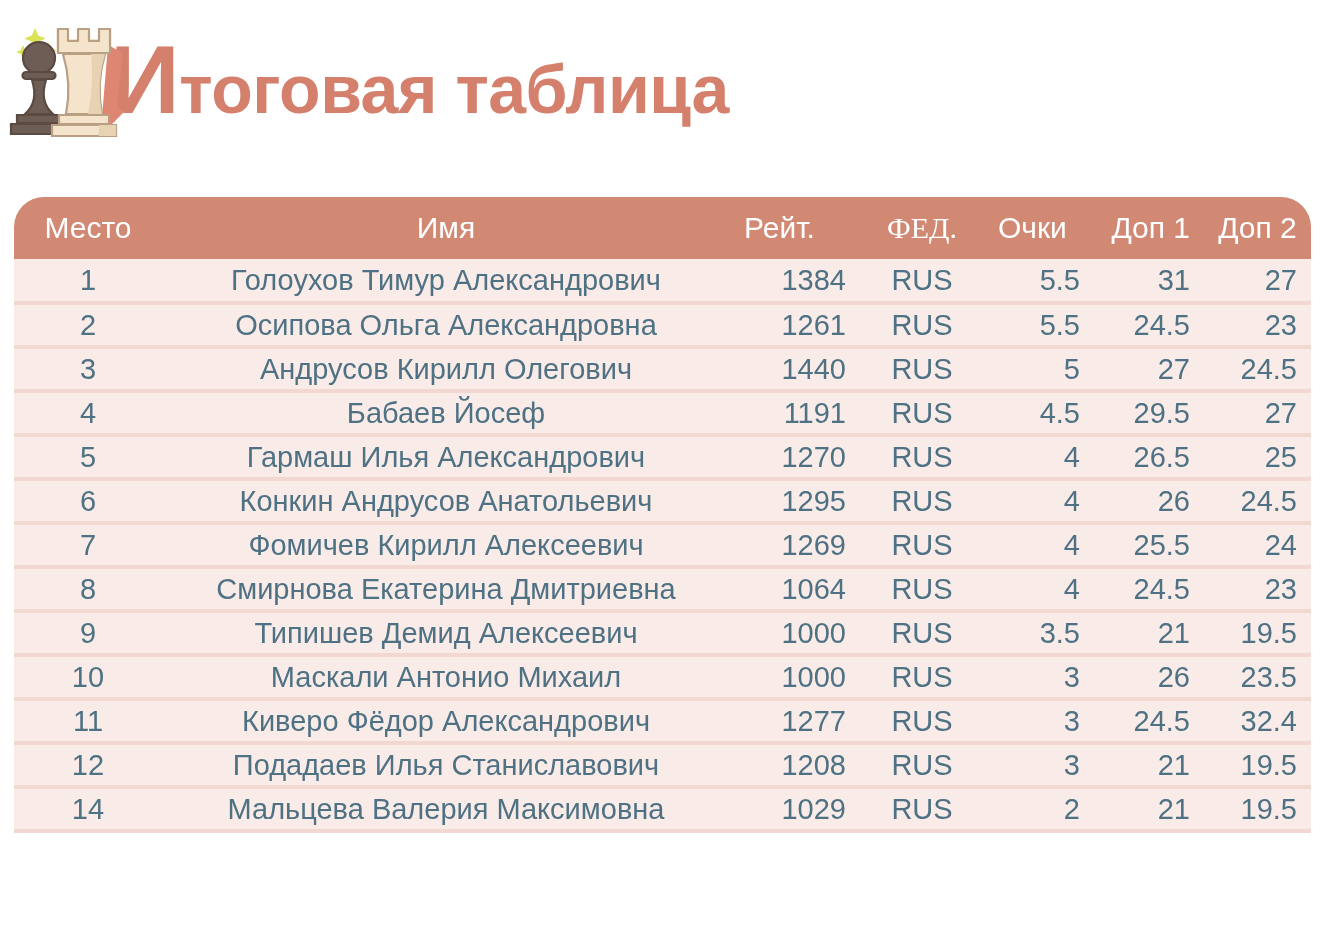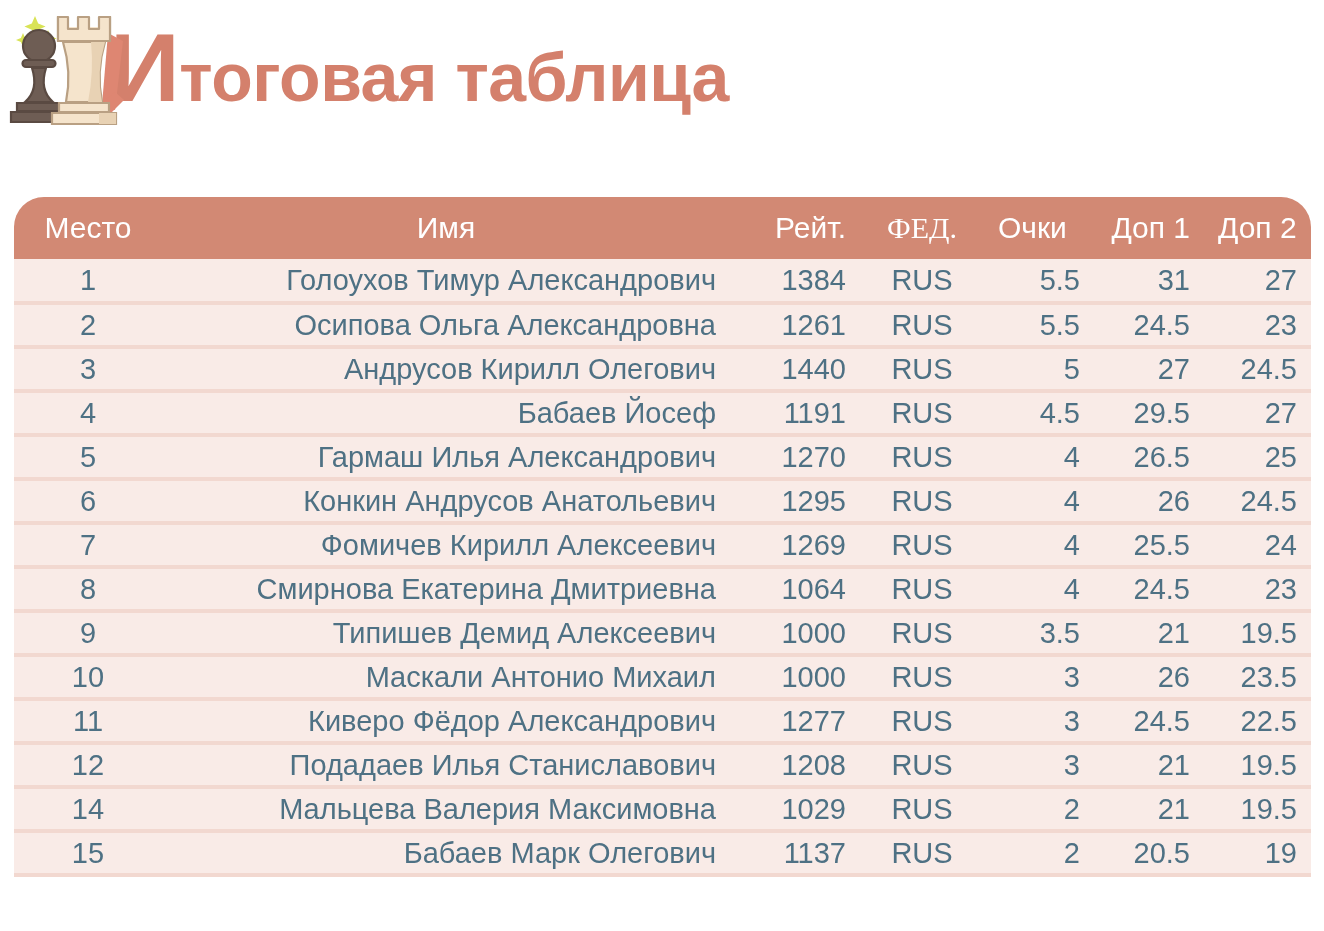--- a/index.html
+++ b/index.html
@@ -17,21 +17,21 @@
     position: relative;
     width: 1324px;
     height: 931px;
     background: #ffffff;
   }
 
   
   .title-block {
     position: absolute;
     left: 0;
-    top: 0;
+    top: 12px;
     height: 140px;
     display: flex;
     align-items: center;
   }
 
   .logo {
     width: 132px;
     height: 128px;
     flex: 0 0 132px;
     position: relative;
@@ -93,33 +93,33 @@
     height: 44px;
     padding: 0 14px;
     vertical-align: middle;
     border-bottom: 4px solid #F2D8D0;
     white-space: nowrap;
     overflow: hidden;
   }
 
   
   .c-place  { width: 148px;  text-align: center; }
-  .c-name   { width: 568px;  text-align: right; }
+  .c-name   { width: 568px;  text-align: center; }
   .c-rating { width: 130px;  text-align: right; }
   .c-fed    { width: 124px;  text-align: center; }
   .c-pts    { width: 110px;  text-align: right; }
   .c-tb1    { width: 110px;  text-align: right; }
   .c-tb2    { width: 107px;  text-align: right; }
 
   thead th.c-name   { text-align: center; }
-  thead th.c-rating { text-align: right; }
+  thead th.c-rating { text-align: left; }
   thead th.c-fed    { text-align: center; font-family: Liberation Serif, serif; }
   thead th.c-pts    { text-align: left; }
   thead th.c-tb1    { text-align: right; }
-  thead th.c-tb2    { text-align: left; }
+  thead th.c-tb2    { text-align: center; }
 
   tbody td.c-name { padding-left: 20px; }
 </style>
 </head>
 <body>
 
 <div class="page">
 
   <div class="title-block">
 
@@ -266,46 +266,37 @@
             <td class="c-tb1">26</td>
             <td class="c-tb2">23.5</td>
           </tr>
           <tr>
             <td class="c-place">11</td>
             <td class="c-name">Киверо Фёдор Александрович</td>
             <td class="c-rating">1277</td>
             <td class="c-fed">RUS</td>
             <td class="c-pts">3</td>
             <td class="c-tb1">24.5</td>
-            <td class="c-tb2">22.5</td>
+            <td class="c-tb2">32.4</td>
           </tr>
           <tr>
             <td class="c-place">12</td>
             <td class="c-name">Подадаев Илья Станиславович</td>
             <td class="c-rating">1208</td>
             <td class="c-fed">RUS</td>
             <td class="c-pts">3</td>
             <td class="c-tb1">21</td>
             <td class="c-tb2">19.5</td>
           </tr>
           <tr>
             <td class="c-place">14</td>
             <td class="c-name">Мальцева Валерия Максимовна</td>
             <td class="c-rating">1029</td>
             <td class="c-fed">RUS</td>
             <td class="c-pts">2</td>
             <td class="c-tb1">21</td>
             <td class="c-tb2">19.5</td>
           </tr>
-          <tr>
-            <td class="c-place">15</td>
-            <td class="c-name">Бабаев Марк Олегович</td>
-            <td class="c-rating">1137</td>
-            <td class="c-fed">RUS</td>
-            <td class="c-pts">2</td>
-            <td class="c-tb1">20.5</td>
-            <td class="c-tb2">19</td>
-          </tr>
         </tbody>
     </table>
   </div>
 
 </div>
 
 </body></html>

